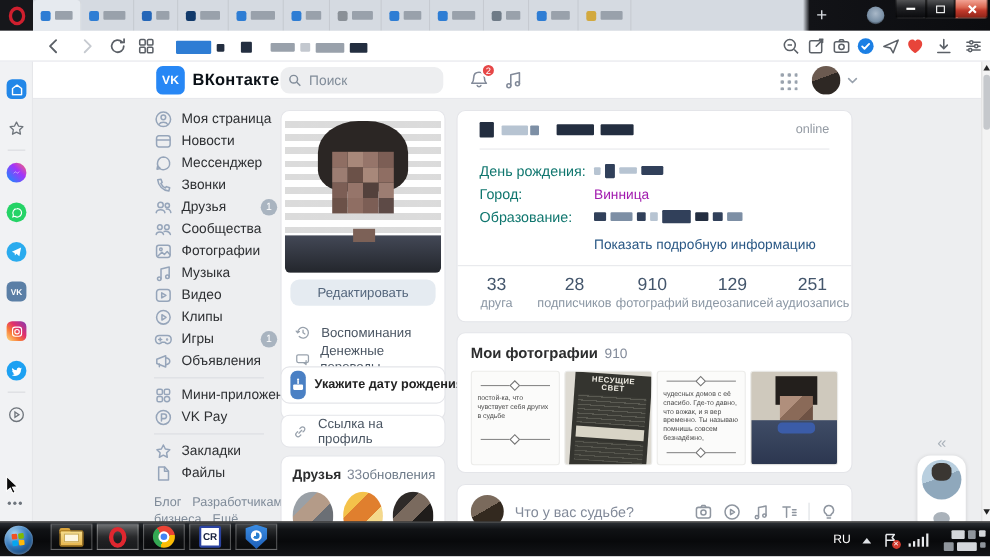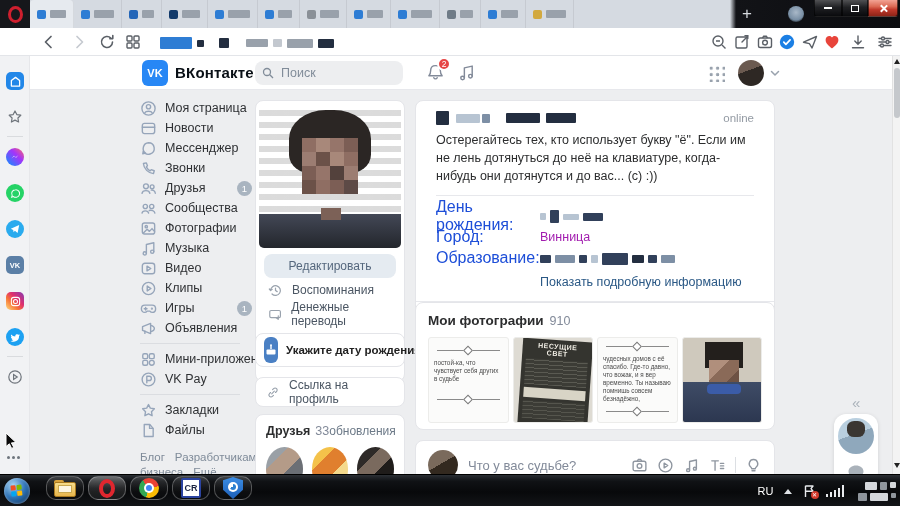--- a/index.html
+++ b/index.html
@@ -73,21 +73,21 @@
   .bdayico{width:26px;height:26px;border-radius:6px;background:#4a80c4;color:#fff;display:flex;align-items:center;justify-content:center}
   .xclose{margin-left:auto;color:#99a2ad;font-size:13px;cursor:pointer}
 
   
   .pxb{display:inline-block;border-radius:1px;vertical-align:middle}
   .c1{background:#31405a}.c2{background:#7d8fa5}.c3{background:#b7c4d2}.c4{background:#232e40}
   .cg{background:#99a1ab}.cg2{background:#c3c8cf}.ct{background:#2e7dd4}
   .cw{background:#d4d7db}.cw2{background:#8f959c}
 
   
-  .dlabel{width:104px;color:#1d4ed8;font-size:16px;flex-shrink:0}
+  .dlabel{width:104px;color:#0f766e;font-size:13px;flex-shrink:0}
   .dvalue{font-size:12.5px;color:#a21caf}
   .counters{display:flex;border-top:1px solid #e7e8ec;margin-top:10px}
   .cnt{flex:1;text-align:center;padding:9px 0 10px;cursor:pointer}
   .cnt .v{font-size:16px;color:#44566c}
   .cnt .l{font-size:11.5px;color:#8b97a4;margin-top:1px}
   .thumb{flex:1;height:86px;border-radius:3px;overflow:hidden;position:relative;background:#fbfbfa;border:1px solid #ececea;cursor:pointer}
   .orn{position:relative;height:1px;background:#8a8a8a;margin:6px 8px}
   .orn::after{content:"";position:absolute;left:50%;top:-3px;width:5px;height:5px;background:#fff;border:1px solid #777;transform:translateX(-50%) rotate(45deg)}
   .ttext{font-size:6.3px;line-height:8px;color:#4a4a4a;padding:2px 5px}
   .ci{width:17px;height:17px;fill:none;stroke:#8f96a0;stroke-width:1.3;stroke-linecap:round;stroke-linejoin:round}
@@ -108,21 +108,21 @@
   .scrollbar{position:absolute;left:892px;top:56px;width:8px;height:418px;background:#f3f3f3;border-left:1px solid #e2e2e2}
   .sb-thumb{position:absolute;left:1px;top:12px;width:6px;height:50px;background:#c5c8cc;border-radius:3px}
   .tri-up{width:0;height:0;border-left:3.5px solid transparent;border-right:3.5px solid transparent;border-bottom:5px solid #222}
   .tri-down{width:0;height:0;border-left:3.5px solid transparent;border-right:3.5px solid transparent;border-top:5px solid #222}
 
   
   .taskbar{position:absolute;left:0;top:474px;width:900px;height:32px;background:linear-gradient(180deg,#2b2f34 0%,#101215 20%,#08090b 55%,#131518 100%);border-top:1px solid #000}
   .orb{position:absolute;left:4px;top:3px;width:26px;height:26px;border-radius:50%;background:radial-gradient(circle at 35% 28%,#a7d4f2,#2f74b8 48%,#123a66 85%);box-shadow:inset 0 0 3px rgba(255,255,255,.5)}
   .flag{position:absolute;left:7px;top:7px;width:12px;height:12px;display:grid;grid-template-columns:5px 5px;grid-template-rows:5px 5px;gap:1px;transform:rotate(-6deg)}
   .flag i{border-radius:1px}
-  .tbtn{position:absolute;top:1px;width:38px;height:24px;border:1px solid rgba(255,255,255,.28);border-radius:10px;background:linear-gradient(rgba(255,255,255,.14),rgba(255,255,255,.04) 50%,rgba(0,0,0,.25));display:flex;align-items:center;justify-content:center}
+  .tbtn{position:absolute;top:1px;width:38px;height:24px;border:1px solid rgba(255,255,255,.28);border-radius:0;background:linear-gradient(rgba(255,255,255,.14),rgba(255,255,255,.04) 50%,rgba(0,0,0,.25));display:flex;align-items:center;justify-content:center}
   .tbtn.active{background:linear-gradient(rgba(255,255,255,.34),rgba(255,255,255,.12) 50%,rgba(255,255,255,.05))}
   .tray{position:absolute;right:4px;top:0;height:32px;display:flex;align-items:center;gap:10px}
   .lang{color:#fff;font-size:11px}
   .tri-tray{width:0;height:0;border-left:4px solid transparent;border-right:4px solid transparent;border-bottom:5px solid #dfe2e6}
   .bars{display:flex;align-items:flex-end;gap:1.5px;height:12px}
   .bars i{width:2.5px;background:#e8eaed}
   .clockpx{display:flex;flex-direction:column;gap:3px;align-items:flex-end;margin-left:4px}
   .clockpx .row{display:flex;gap:3px}
 </style>
 </head>
@@ -527,21 +527,21 @@
       </div>
 
     <div class="card" style="left:225px;top:44px;width:150px;height:282px;padding:3px">
       <div class="ppl-photo pixelate">
         <div class="ppl-hair"></div>
         <div class="ppl-face"></div>
         <div class="ppl-body"></div>
         <div class="ppl-neck"></div>
       </div>
       <button class="editbtn">Редактировать</button>
-      <div class="prow" style="margin-top:0">
+      <div class="prow" style="margin-top:12px">
         <svg width="15" height="15" viewBox="0 0 16 16">
             <g fill="none" stroke="#99a2ad" stroke-width="1.3" stroke-linecap="round">
               <path d="M2.8 8a5.2 5.2 0 1 1 1.5 3.7M2.8 8L1.4 6.4M2.8 8l1.7-1.2"></path>
               <path d="M8 5.5V8l1.8 1.2"></path>
             </g>
           </svg>
         <span>Воспоминания</span>
       </div>
       <div class="prow">
         <svg width="15" height="15" viewBox="0 0 16 16">
@@ -592,21 +592,20 @@
 
     <div class="card" style="left:385px;top:44px;width:360px;padding:10px 0 0">
       <div style="display:flex;align-items:center;padding:0 20px">
         <span class="pxb c4" style="width:13px;height:14px"></span>
         <span class="pxb c3" style="width:24px;height:9px;margin-left:7px"></span>
         <span class="pxb c2" style="width:8px;height:9px;margin-left:2px"></span>
         <span class="pxb c4" style="width:34px;height:10px;margin-left:16px"></span>
         <span class="pxb c4" style="width:30px;height:10px;margin-left:6px"></span>
         <span style="margin-left:auto;font-size:11.5px;color:#939aa3">online</span>
       </div>
-      <div style="padding:6px 20px 0;font-size:12.5px;line-height:1.45;color:#2c2d2e">Остерегайтесь тех, кто использует букву "ё". Если им не лень дотянуться до неё на клавиатуре, когда-нибудь они дотянутся и до вас... (с) :))</div>
       <div style="height:1px;background:#e7e8ec;margin:10px 20px 9px"></div>
       <div id="detailrows" style="padding:0 20px">
           <div style="display: flex; align-items: center; height: 21px;">
             <span class="dlabel">День рождения:</span>
             <span><span class="pxb c3" style="width: 6px; height: 7px; margin-right: 4px;"></span><span class="pxb c1" style="width: 9px; height: 13px; margin-right: 4px;"></span><span class="pxb c3" style="width: 16px; height: 6px; margin-right: 4px;"></span><span class="pxb c1" style="width: 20px; height: 8px; margin-right: 4px;"></span></span>
           </div>
           <div style="display: flex; align-items: center; height: 21px;">
             <span class="dlabel">Город:</span>
             <span class="dvalue">Винница</span>
           </div>

